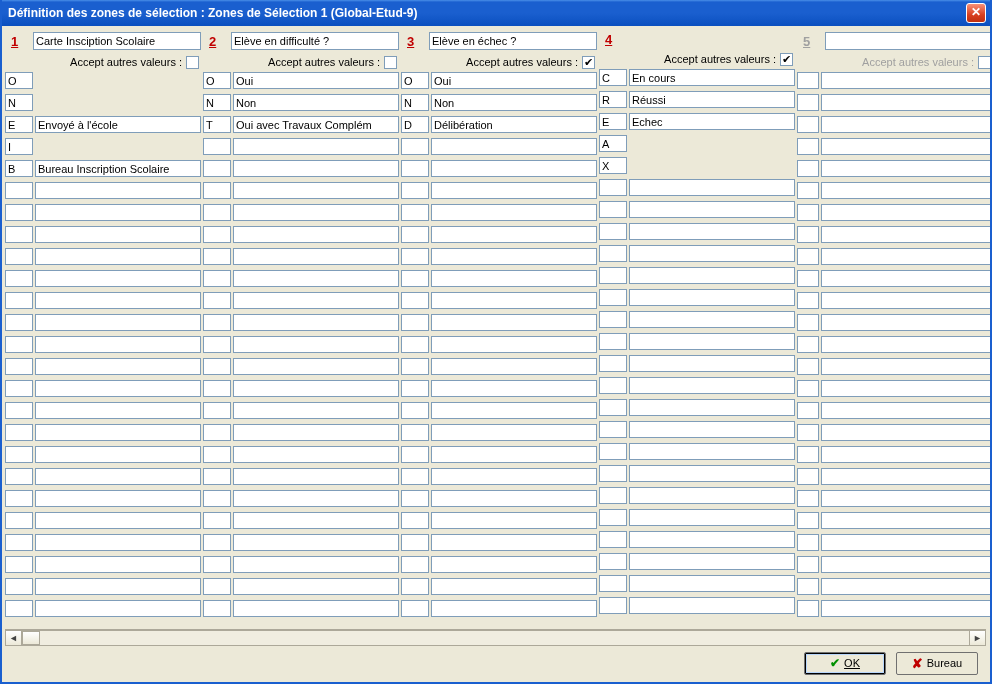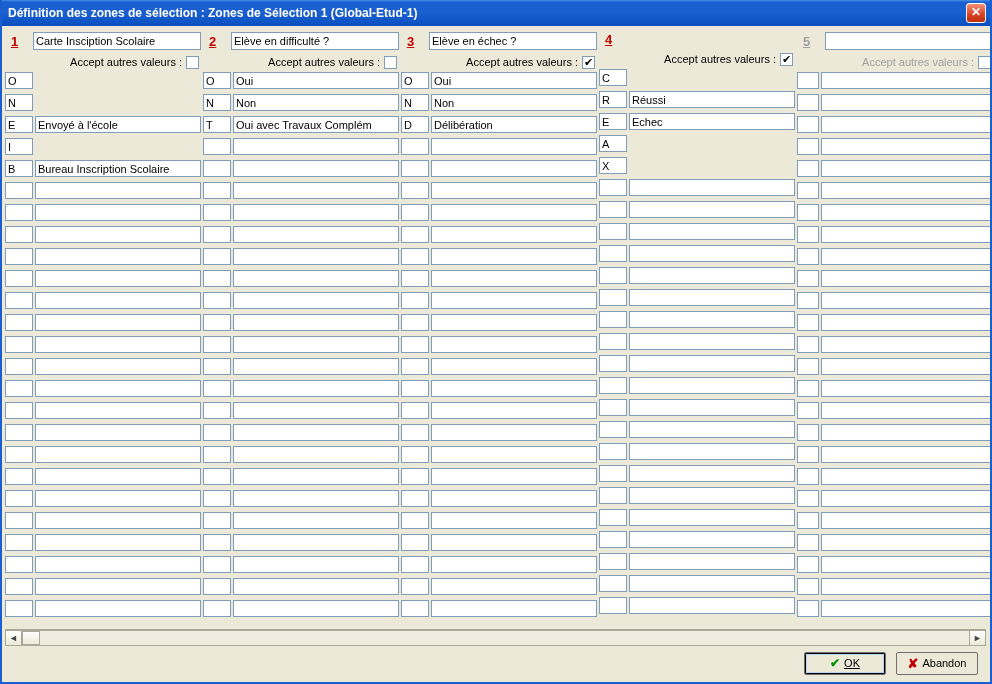--- a/index.html
+++ b/index.html
@@ -209,21 +209,21 @@
   .ico { font-weight: bold; font-size: 12px; }
   .ico.ok { color: #009000; }
   .ico.cancel { color: #c00000; font-size: 13px; }
 </style>
 </head>
 <body>
 
 <div class="window">
 
   <div class="titlebar">
-    <span class="title">Définition des zones de sélection : Zones de Sélection 1 (Global-Etud-1)</span>
+    <span class="title">Définition des zones de sélection : Zones de Sélection 1 (Global-Etud-9)</span>
     <div class="close">
       <span>✕</span>
     </div>
   </div>
 
   <div class="content">
 
     <div class="columns" id="columns">
         <div class="zone">
           <div class="zone-header">
@@ -562,20 +562,21 @@
           <div class="zone-header">
             <div class="zone-num">4</div>
           </div>
           <div class="accept-row">
             <span class="accept-label">Accept autres valeurs :</span>
             <span class="accept-check">✔</span>
           </div>
           <div class="rows">
             <div class="datarow">
               <input class="code-input" value="C" style="">
+              <input class="label-input" value="En cours" style="">
             </div>
             <div class="datarow">
               <input class="code-input" value="R" style="">
               <input class="label-input" value="Réussi" style="">
             </div>
             <div class="datarow">
               <input class="code-input" value="E" style="">
               <input class="label-input" value="Echec" style="">
             </div>
             <div class="datarow">
@@ -788,18 +789,18 @@
       <div class="btn">►</div>
     </div>
 
     <div class="button-row">
       <button class="btn-classic default">
         <span class="ico ok">✔</span>
         <span style="text-decoration: underline;">OK</span>
       </button>
       <button class="btn-classic">
         <span class="ico cancel">✘</span>
-        <span>Abandon</span>
+        <span>Bureau</span>
       </button>
     </div>
 
   </div>
 </div>
 
 </body></html>

